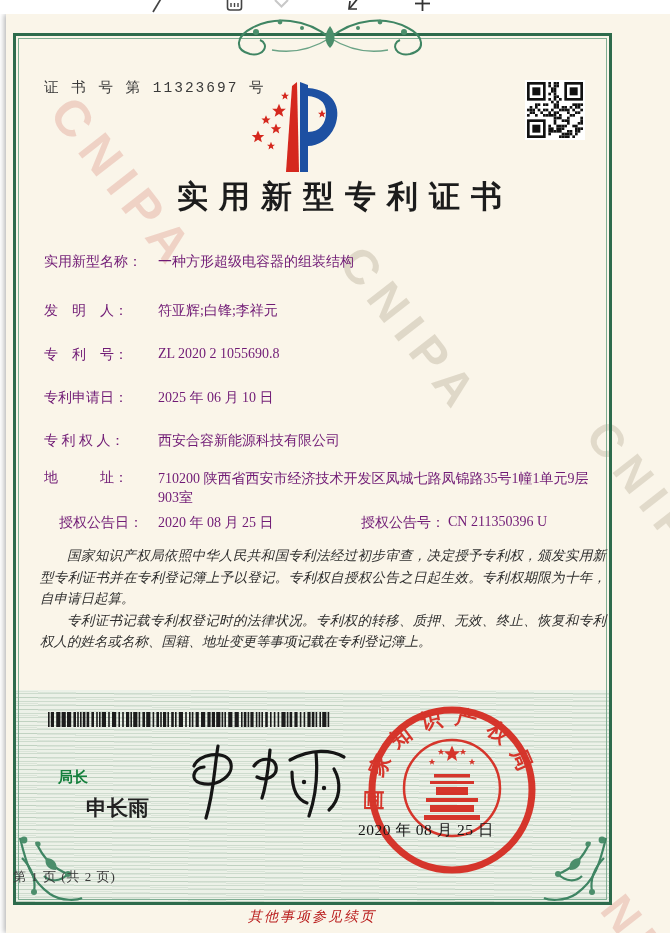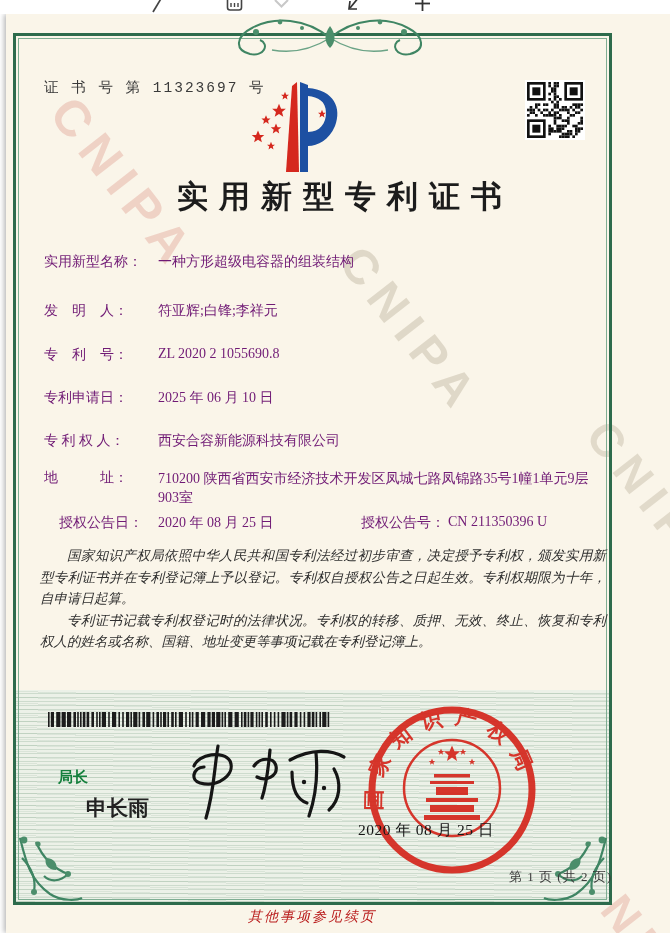--- a/index.html
+++ b/index.html
@@ -58,21 +58,21 @@
 
   #barcode { left:42px; top:698px; width:288px; height:15px; z-index:5; }
   #signer-title { left:52px; top:754px; font-size:15px; font-weight:bold; color:#15803d;
                   font-family:"Liberation Sans",sans-serif; z-index:5; }
   #signer-name  { left:52px; top:780px; font-size:21px; font-weight:bold; color:#222;
                   font-family:Liberation Serif, serif; z-index:5;margin-left:28px; }
   #signature { left:172px; top:720px; z-index:5; }
   #seal { left:358px; top:688px; z-index:5; }
   #seal-date { left:352px; top:806px; width:170px; font-size:15.5px; color:#161616;
                letter-spacing:.5px; z-index:6; }
-  #page-num { left:7px; top:854px; width:599px; text-align:right; font-size:13px;
+  #page-num { left:7px; top:854px; width:599px; text-align:left; font-size:13px;
               color:#3a3a3a; letter-spacing:1px; z-index:5; }
   #cont-note { left:0; top:894px; width:612px; text-align:center; font-size:14px; font-style:italic;
                color:#b91c1c; letter-spacing:2px; z-index:4; }
 
   .ornament { z-index:4; }
 </style>
 </head>
 <body>
 
 <div id="toolbar">

